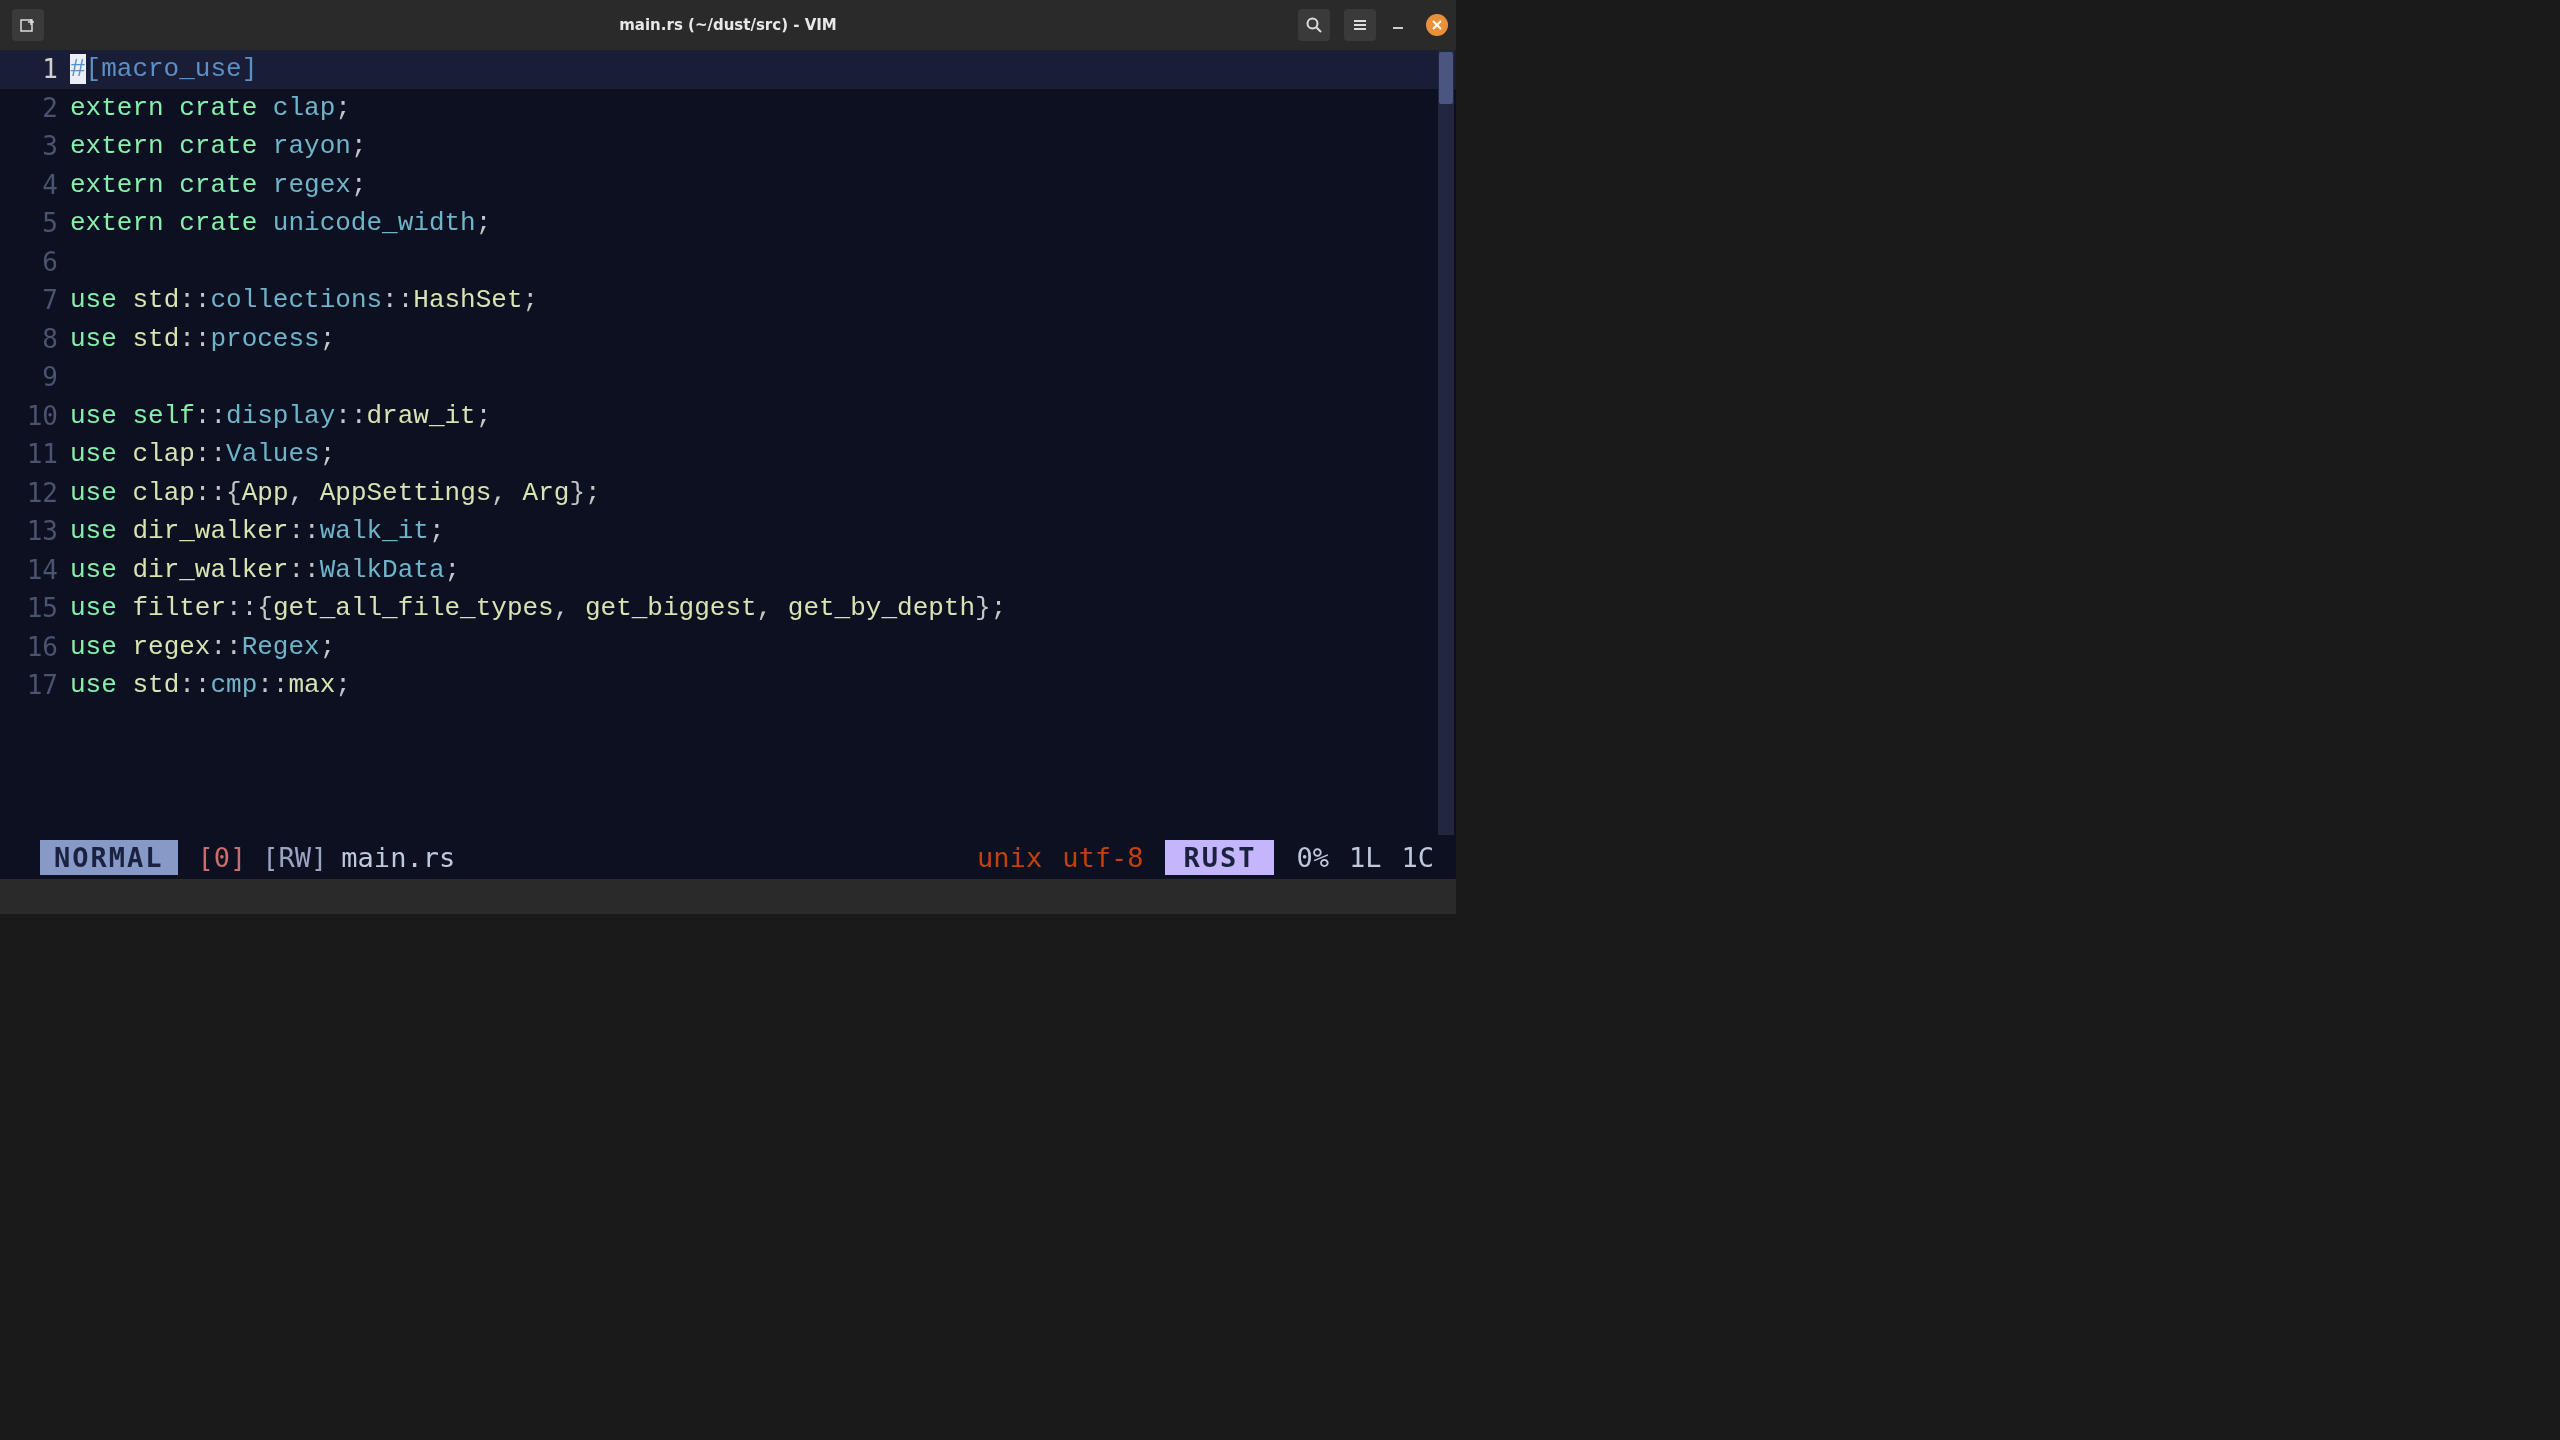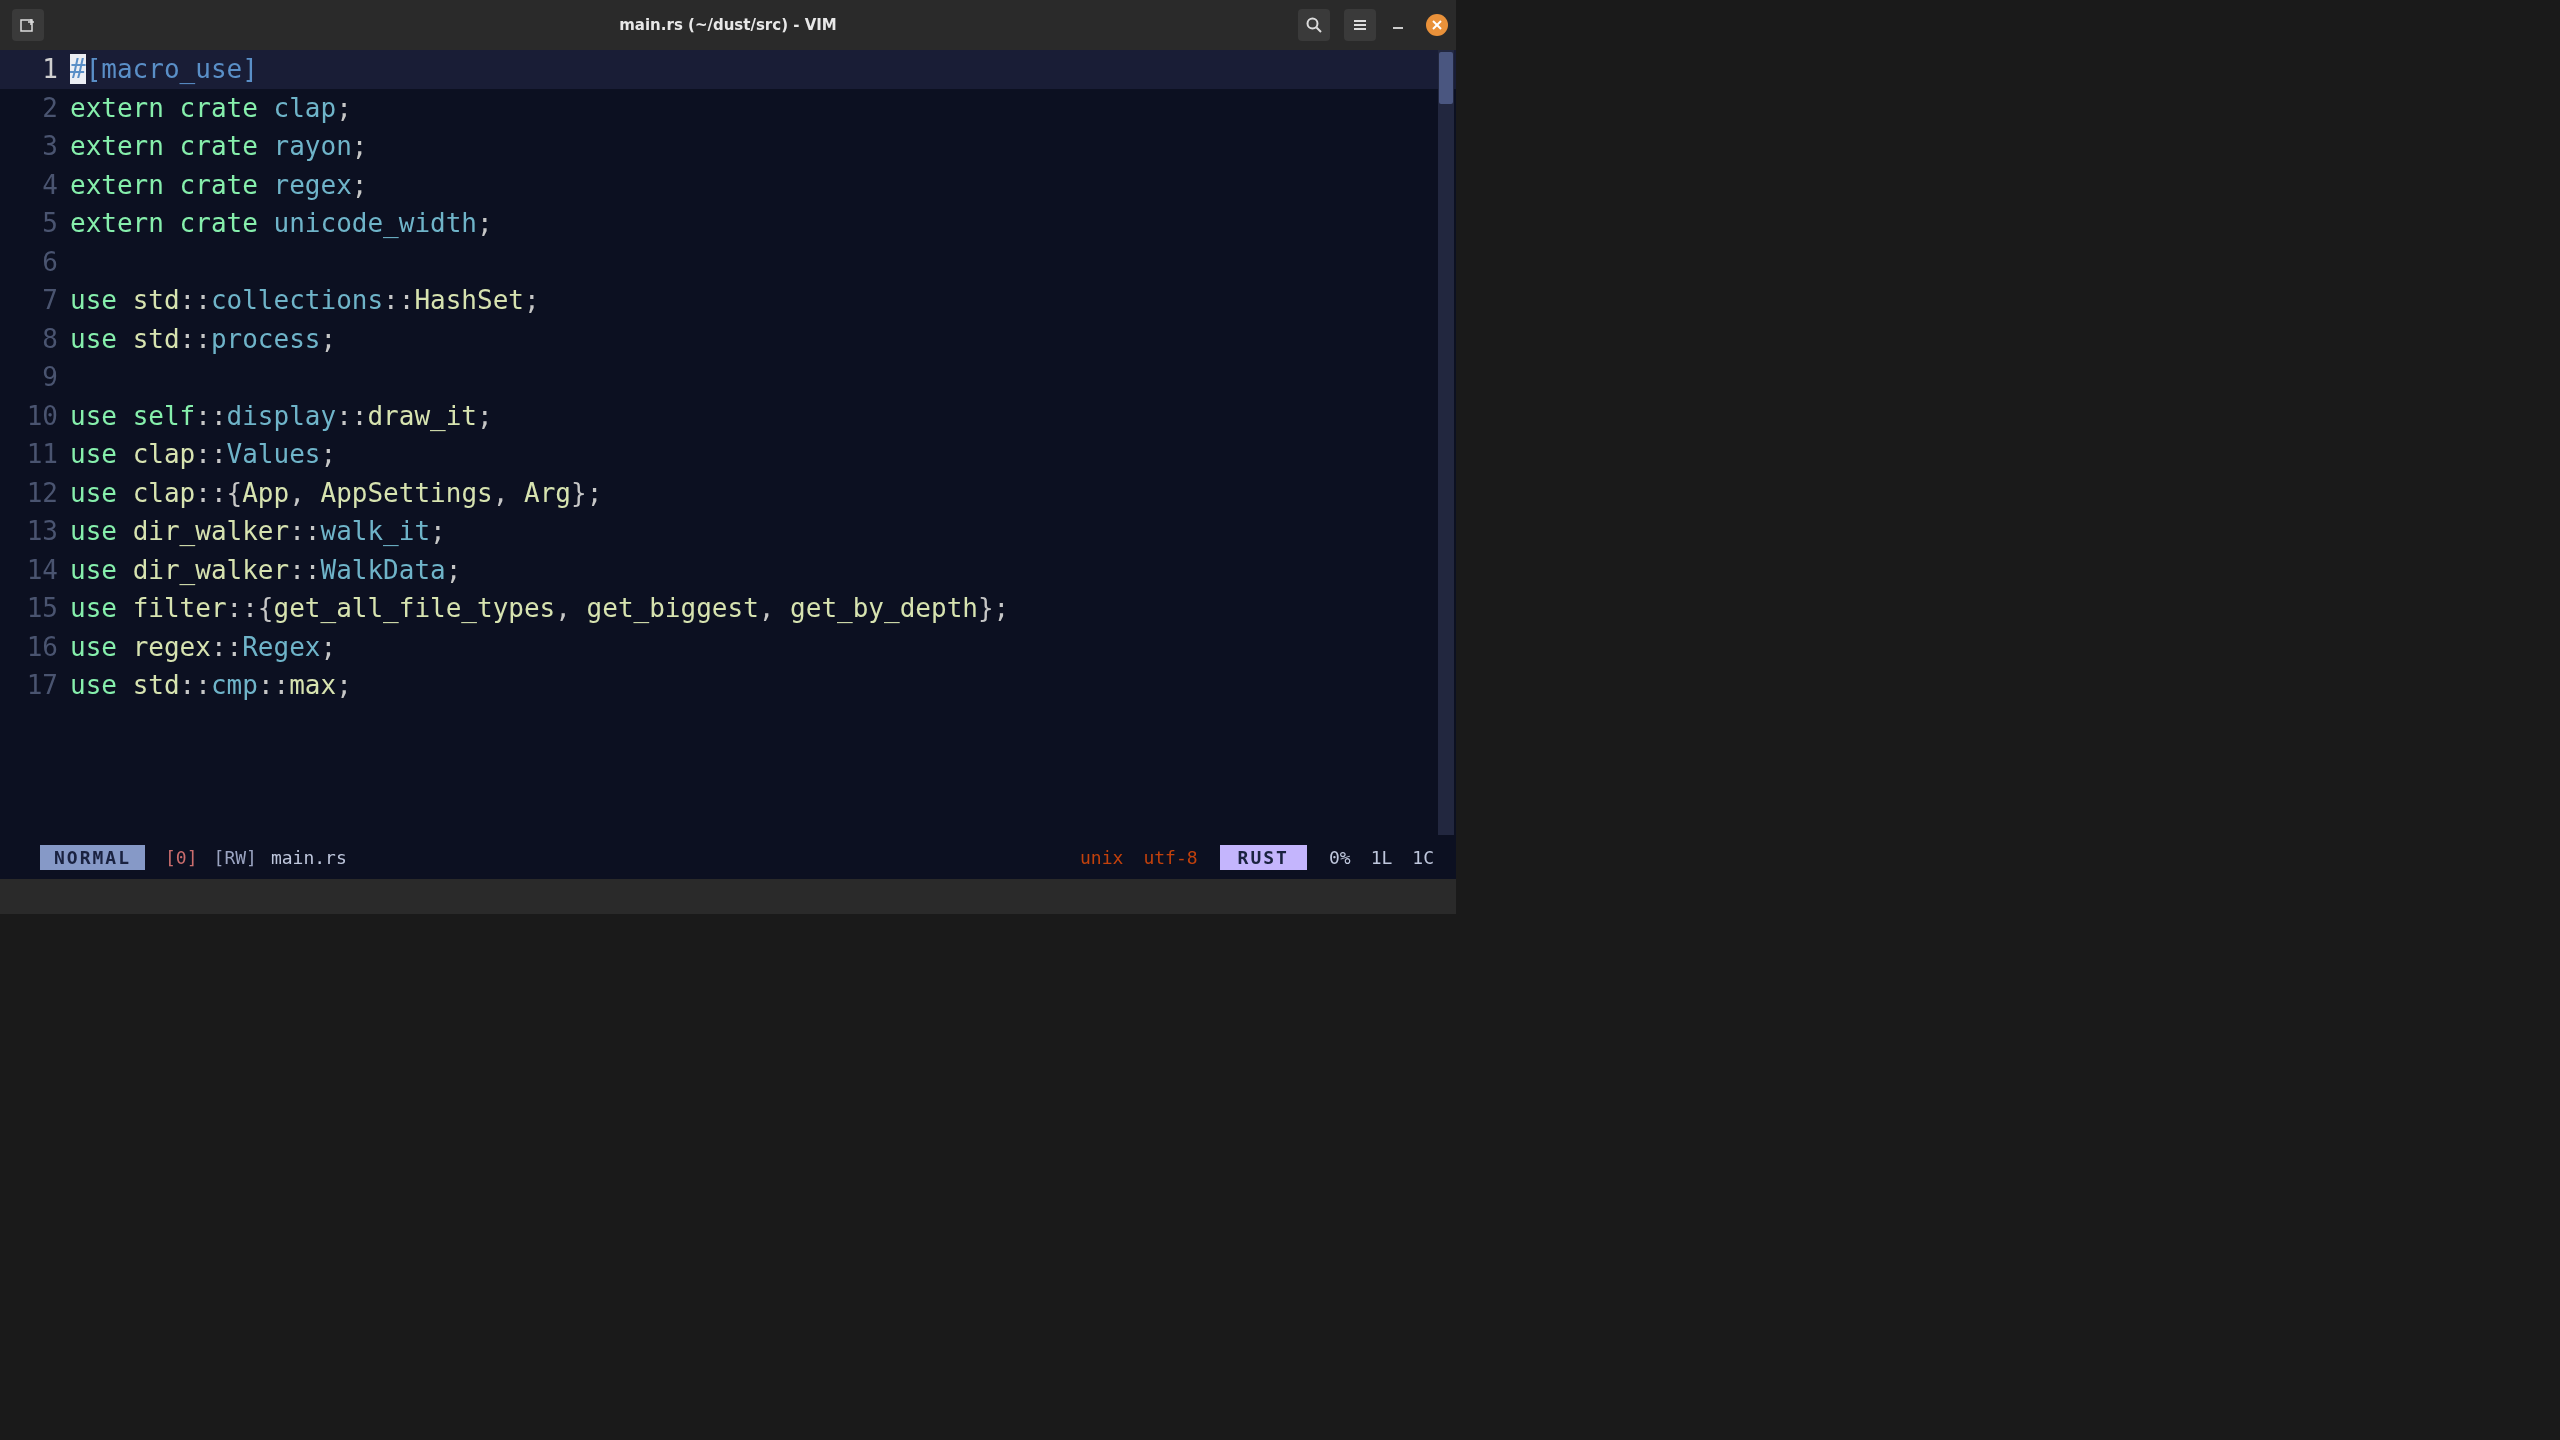--- a/index.html
+++ b/index.html
@@ -104,20 +104,21 @@
     text-align: right;
     padding-right: 12px;
     color: #4a5470;
     flex-shrink: 0;
   }
   .current .gutter {
     color: #d0d0d0;
   }
   .code-content {
     flex: 1;
+    font-family: Liberation Mono, monospace;
   }
   .cursor-block {
     background: #ebeef4;
     color: #0c1021;
   }
   
   .kw   { color: #86efac; }   
   .attr { color: #5a8fc7; }   
   .ty   { color: #6fb4c9; }   
   .id   { color: #d7e3b0; }
@@ -137,21 +138,21 @@
     width: 14px;
     height: 52px;
     background: #4a5680;
     border-radius: 2px;
   }
   .statusline {
     height: 44px;
     background: #0c1021;
     display: flex;
     align-items: center;
-    font-size: 18px;
+    font-size: 27px;
     padding: 0 0 0 40px;
   }
   .sl-mode {
     background: #8699c7;
     color: #1a2240;
     padding: 2px 14px;
     font-weight: bold;
     letter-spacing: 2px;
   }
   .sl-git {

